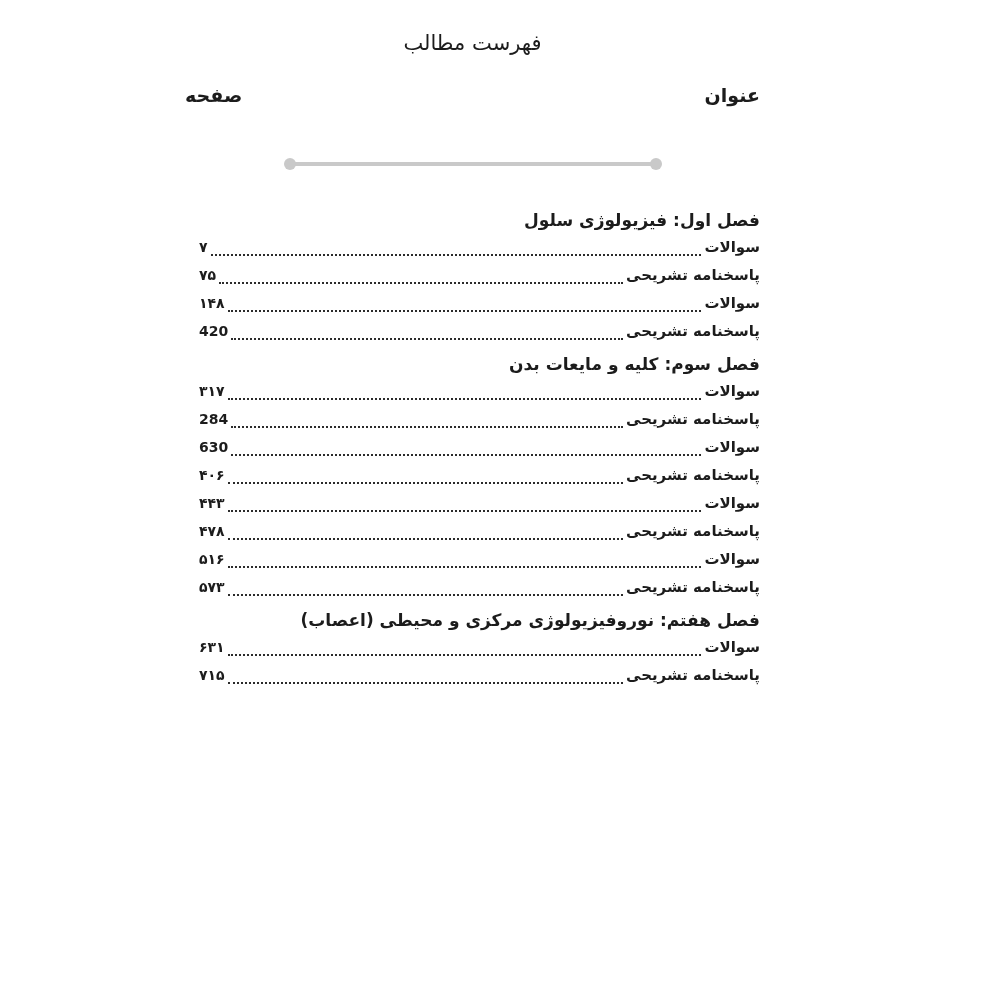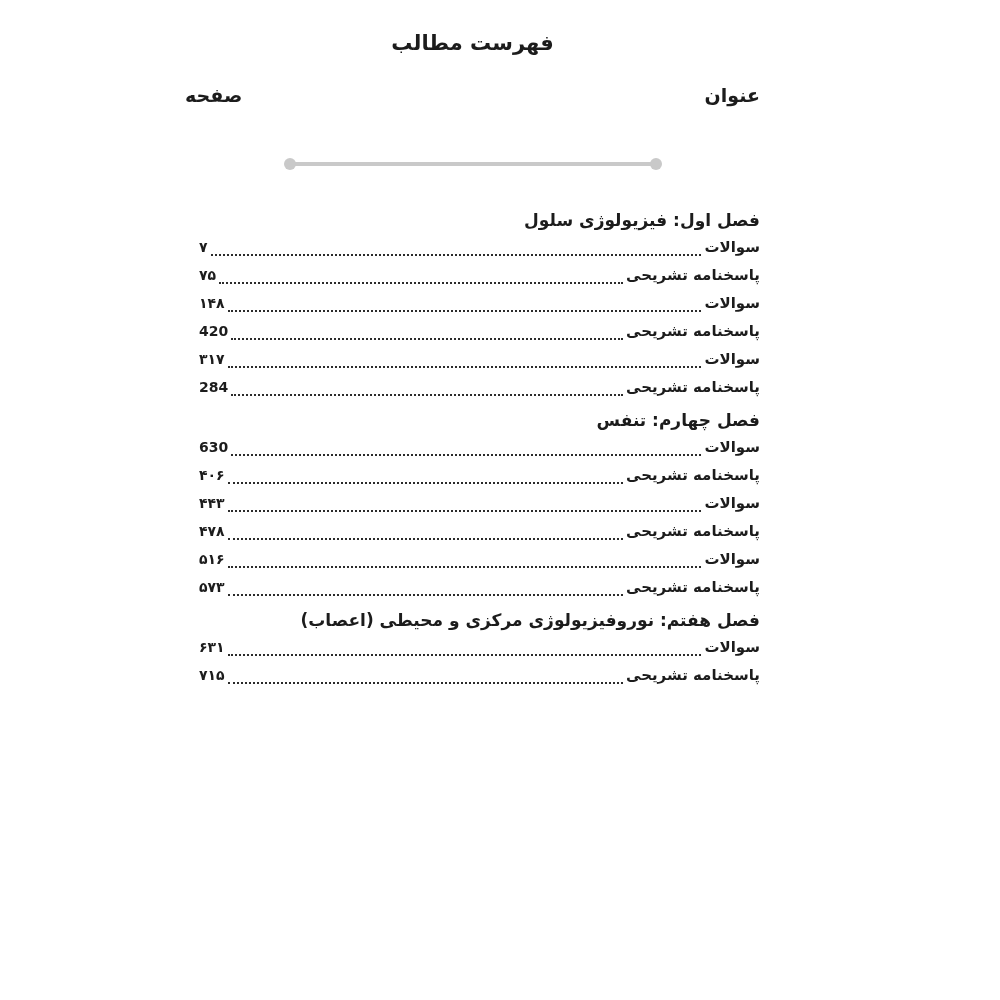--- a/index.html
+++ b/index.html
@@ -18,21 +18,21 @@
   }
   .page {
     position: absolute;
     left: 185px;
     top: 0;
     width: 575px;
     direction: rtl;
   }
   .doc-title {
     text-align: center;
-    font-weight: 700;
+    font-weight: 400;
     font-size: 21px;
     line-height: 26px;
     padding-top: 30px;
   }
   .header-row {
     display: flex;
     justify-content: space-between;
     align-items: baseline;
     font-weight: 700;
     font-size: 19px;
@@ -129,34 +129,34 @@
           <span class="pagenum">۱۴۸</span>
         </div>
         <div class="row">
           <span class="label">پاسخنامه تشریحی</span>
           <span class="leader"></span>
           <span class="pagenum">420</span>
         </div>
       </div>
 
       <div>
+        <div class="ch-heading">فصل سوم: کلیه و مایعات بدن</div>
         <div class="row">
           <span class="label">سوالات</span>
           <span class="leader"></span>
           <span class="pagenum">۳۱۷</span>
         </div>
         <div class="row">
           <span class="label">پاسخنامه تشریحی</span>
           <span class="leader"></span>
           <span class="pagenum">284</span>
         </div>
       </div>
 
       <div>
-        <div class="ch-heading">فصل چهارم: تنفس</div>
         <div class="row">
           <span class="label">سوالات</span>
           <span class="leader"></span>
           <span class="pagenum">630</span>
         </div>
         <div class="row">
           <span class="label">پاسخنامه تشریحی</span>
           <span class="leader"></span>
           <span class="pagenum">۴۰۶</span>
         </div>

